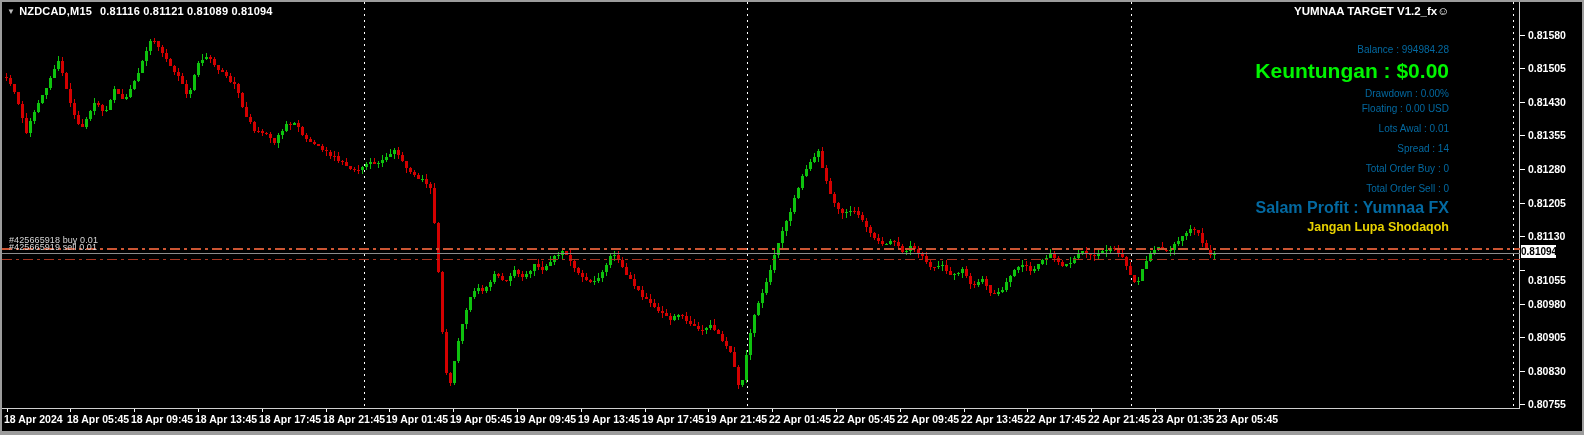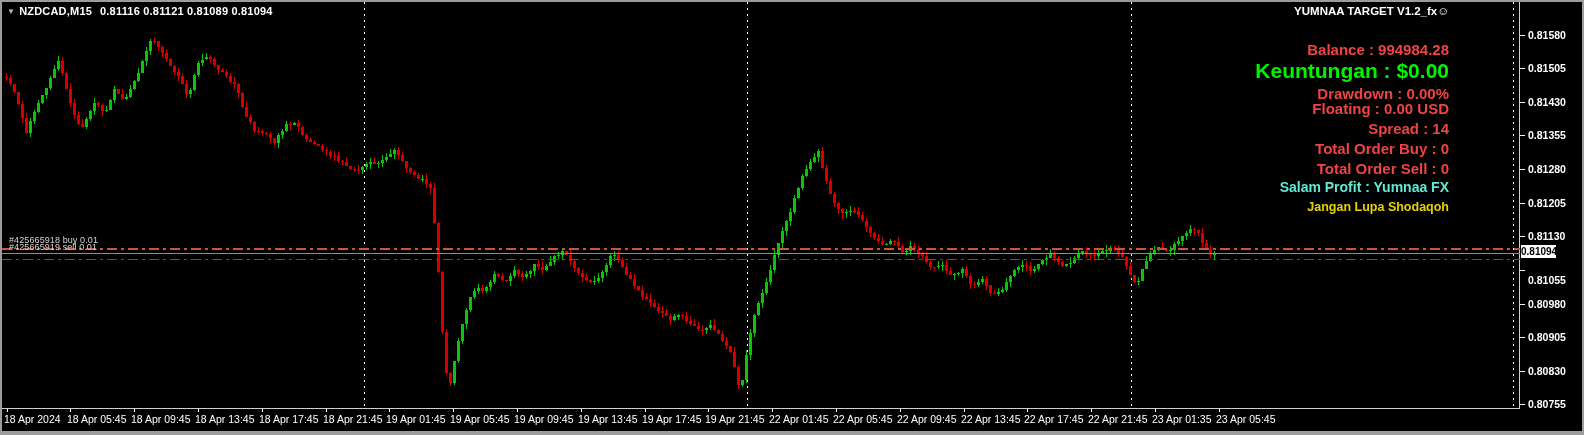--- a/index.html
+++ b/index.html
@@ -14,32 +14,32 @@
   .chart-area svg{position:absolute;left:0;top:0;}
   .quote-bar{position:absolute;left:5px;top:3px;color:#fff;font-size:11px;font-weight:700;
     white-space:nowrap;z-index:5;letter-spacing:0.2px;}
   .quote-bar .tri{color:#bdbdbd;font-size:8px;vertical-align:1px;margin-right:4px;}
   .quote-bar .ohlc{margin-left:8px;font-weight:700;}
   .order-label{position:absolute;color:#d6d6d6;font-size:9px;font-weight:400;
     white-space:nowrap;z-index:4;letter-spacing:0.1px;}
   .panel{position:absolute;right:70px;top:2px;text-align:right;z-index:6;white-space:nowrap;}
   .panel div{line-height:15px;}
   .pl-title{color:#ffffff;font-size:11.5px;font-weight:700;margin-bottom:23px;}
-  .pl-green{color:#ef4444;font-size:15px;font-weight:700;}
+  .pl-green{color:#0369a1;font-size:10px;font-weight:400;}
   .pl-big{color:#00f400;font-size:21px;font-weight:700;line-height:26px !important;margin:1px 0 2px;}
   .pl-gap{margin-top:5px;}
-  .pl-salmon{color:#5eead4;font-size:14px;font-weight:700;margin-top:4px;}
+  .pl-salmon{color:#0369a1;font-size:16px;font-weight:700;margin-top:4px;}
   .pl-yellow{color:#e8d200;font-size:12.5px;font-weight:700;margin-top:5px;}
   .price-axis{position:absolute;left:1518px;top:0;width:62px;height:406px;background:#000;}
   .pa-label{position:absolute;left:8px;color:#fff;font-size:10.5px;font-weight:700;white-space:nowrap;}
   .pa-tick{position:absolute;left:0;width:5px;height:1px;background:#fff;}
   .price-tag{position:absolute;left:1px;width:35px;height:13px;background:#fff;color:#000;
     font-size:10px;font-weight:700;text-align:center;line-height:13px;z-index:3;}
   .time-axis{position:absolute;left:0;top:407px;width:1580px;height:22px;background:#000;}
-  .ta-label{position:absolute;top:4px;color:#fff;font-size:10.5px;font-weight:400;white-space:nowrap;}
+  .ta-label{position:absolute;top:4px;color:#fff;font-size:10.5px;font-weight:700;white-space:nowrap;}
   .ta-tick{position:absolute;top:0;width:1px;height:3px;background:#fff;}
 </style>
 </head>
 <body>
 
 <div class="window">
 
   <div class="chart-area">
     <svg width="1518" height="407" viewBox="0 0 1518 407" shape-rendering="crispEdges">
         <g>
@@ -669,20 +669,21 @@
 
     <div class="order-label" style="left:7px;top:233px;">#425665918 buy 0.01</div>
     <div class="order-label" style="left:7px;top:240px;">#425665919 sell 0.01</div>
 
     <div class="panel">
       <div class="pl-title"><span>YUMNAA TARGET V1.2_fx</span><span>☺</span></div>
       <div class="pl-green">Balance : 994984.28</div>
       <div class="pl-big">Keuntungan : $0.00</div>
       <div class="pl-green">Drawdown : 0.00%</div>
       <div class="pl-green">Floating : 0.00 USD</div>
+      <div class="pl-green pl-gap">Lots Awal : 0.01</div>
       <div class="pl-green pl-gap">Spread : 14</div>
       <div class="pl-green pl-gap">Total Order Buy : 0</div>
       <div class="pl-green pl-gap">Total Order Sell : 0</div>
       <div class="pl-salmon">Salam Profit : Yumnaa FX</div>
       <div class="pl-yellow">Jangan Lupa Shodaqoh</div>
     </div>
   </div>
 
   <div class="price-axis">
       <div class="pa-tick" style="top: 33px;"></div>

